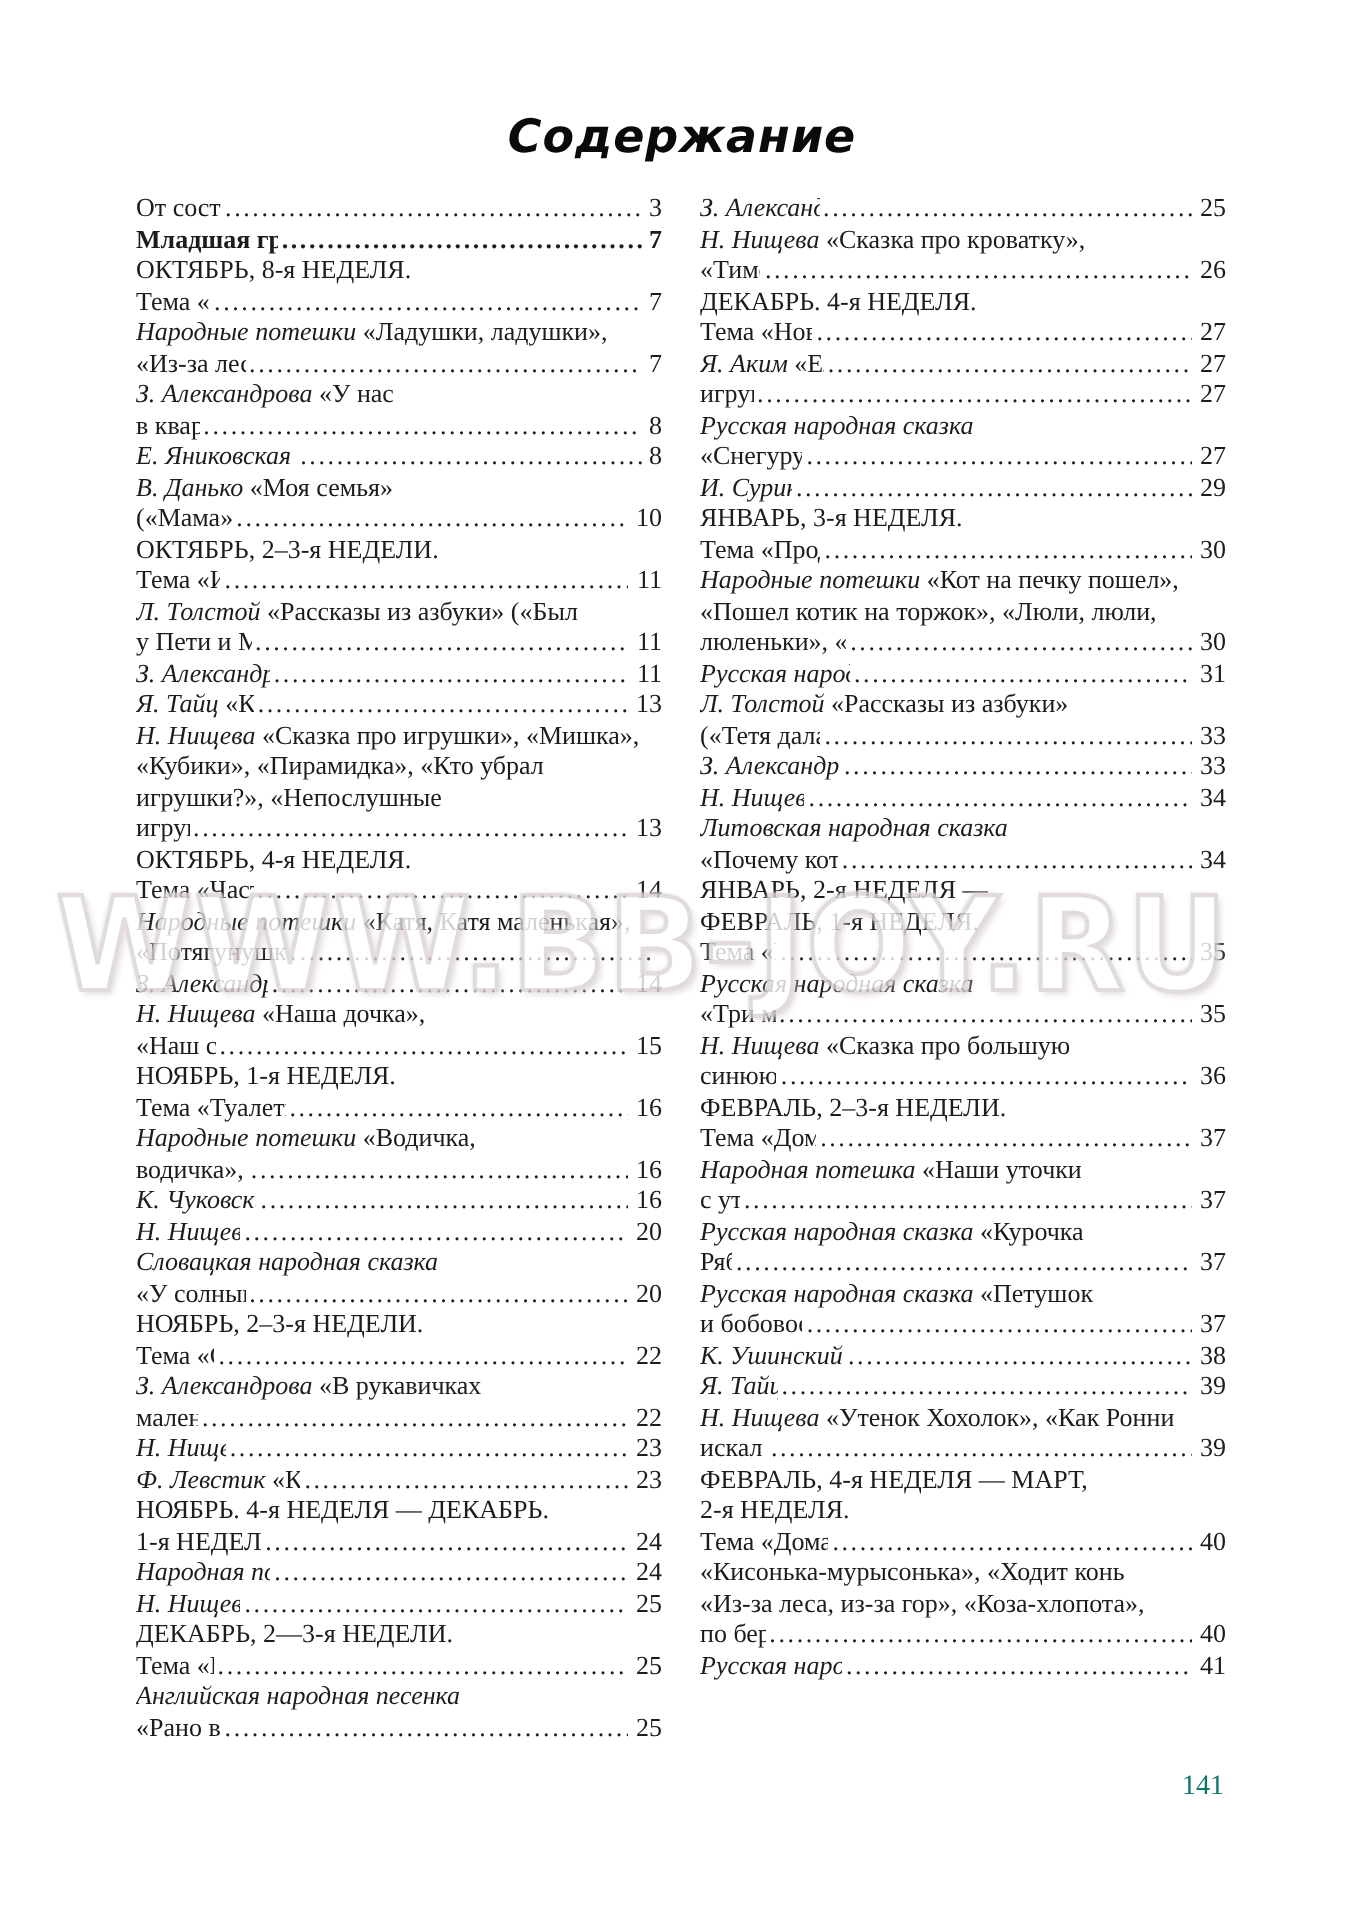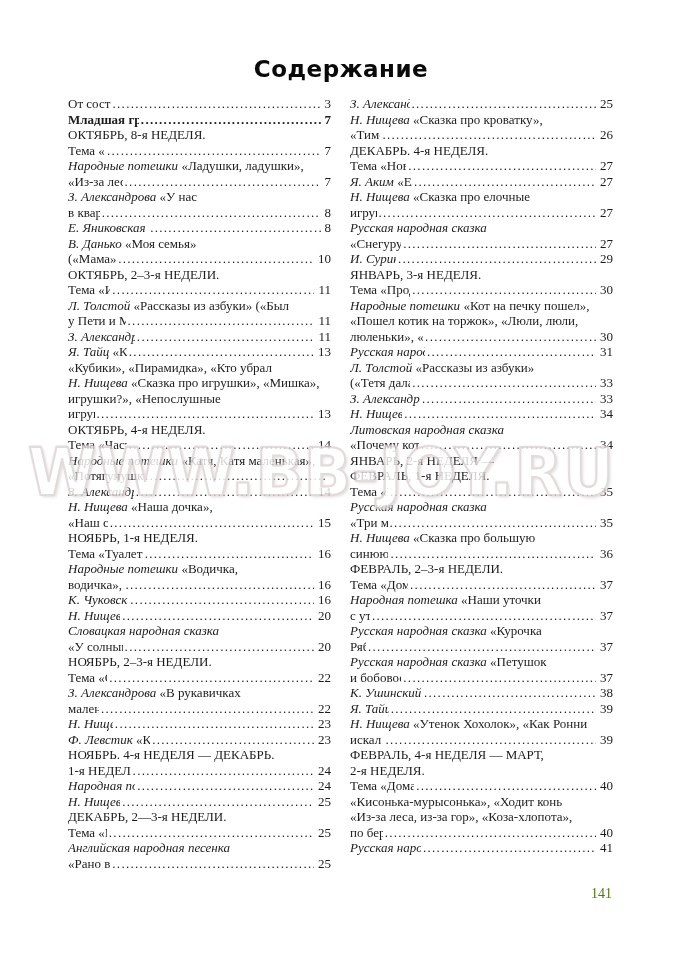--- a/index.html
+++ b/index.html
@@ -17,20 +17,21 @@
     box-sizing:border-box;
   }
   .title{
     text-align:center;
     font-family:"DejaVu Sans","Liberation Sans",sans-serif;
     font-weight:800;
     font-size:23px;
     letter-spacing:.5px;
     color:#0a0a0a;
     margin:0 0 14px 0;
+    font-style:italic;
   }
   .cols{
     display:flex;
     gap:19px;
   }
   .col{
     width:263px;
     flex:0 0 263px;
     font-size:13px;
     line-height:15.5px;
@@ -73,21 +74,21 @@
     opacity:.8;
     z-index:5;
     pointer-events:none;
     transform:scaleY(1.05);
     white-space:nowrap;
   }
   .pageno{
     position:absolute;
     right:68px;top:886px;
     font-size:14px;
-    color:#4d7c0f;
+    color:#0f766e;
     text-align:center;
   }
 </style>
 </head>
 <body>
 
 <div class="page">
   <h1 class="title">Содержание</h1>
   <div class="cols">
     <div class="col" id="col-left">
@@ -158,24 +159,24 @@
           <span class="tx"><span class="em">З. Александрова</span> «Мой мишка»</span>
           <span class="dots"></span>
           <span class="pg">11</span>
         </div>
         <div class="ln">
           <span class="tx"><span class="em">Я. Тайц</span> «Кубик на кубик»</span>
           <span class="dots"></span>
           <span class="pg">13</span>
         </div>
         <div class="ln">
+          <span class="tx"><span class="em">Н. Нищева</span> «Сказка про игрушки», «Мишка»,</span>
+        </div>
+        <div class="ln">
           <span class="tx">«Кубики», «Пирамидка», «Кто убрал</span>
-        </div>
-        <div class="ln">
-          <span class="tx"><span class="em">Н. Нищева</span> «Сказка про игрушки», «Мишка»,</span>
         </div>
         <div class="ln">
           <span class="tx">игрушки?», «Непослушные</span>
         </div>
         <div class="ln">
           <span class="tx">игрушки»</span>
           <span class="dots"></span>
           <span class="pg">13</span>
         </div>
         <div class="ln">
@@ -321,23 +322,20 @@
         </div>
         <div class="ln">
           <span class="tx">Тема «Новый год. Елка»</span>
           <span class="dots"></span>
           <span class="pg">27</span>
         </div>
         <div class="ln">
           <span class="tx"><span class="em">Я. Аким</span> «Елка наряжается»</span>
           <span class="dots"></span>
           <span class="pg">27</span>
-        </div>
-        <div class="ln">
-          <span class="tx"><span class="em">Н. Нищева</span> «Сказка про елочные</span>
         </div>
         <div class="ln">
           <span class="tx">игрушки»</span>
           <span class="dots"></span>
           <span class="pg">27</span>
         </div>
         <div class="ln">
           <span class="tx"><span class="em">Русская народная сказка</span></span>
         </div>
         <div class="ln">

